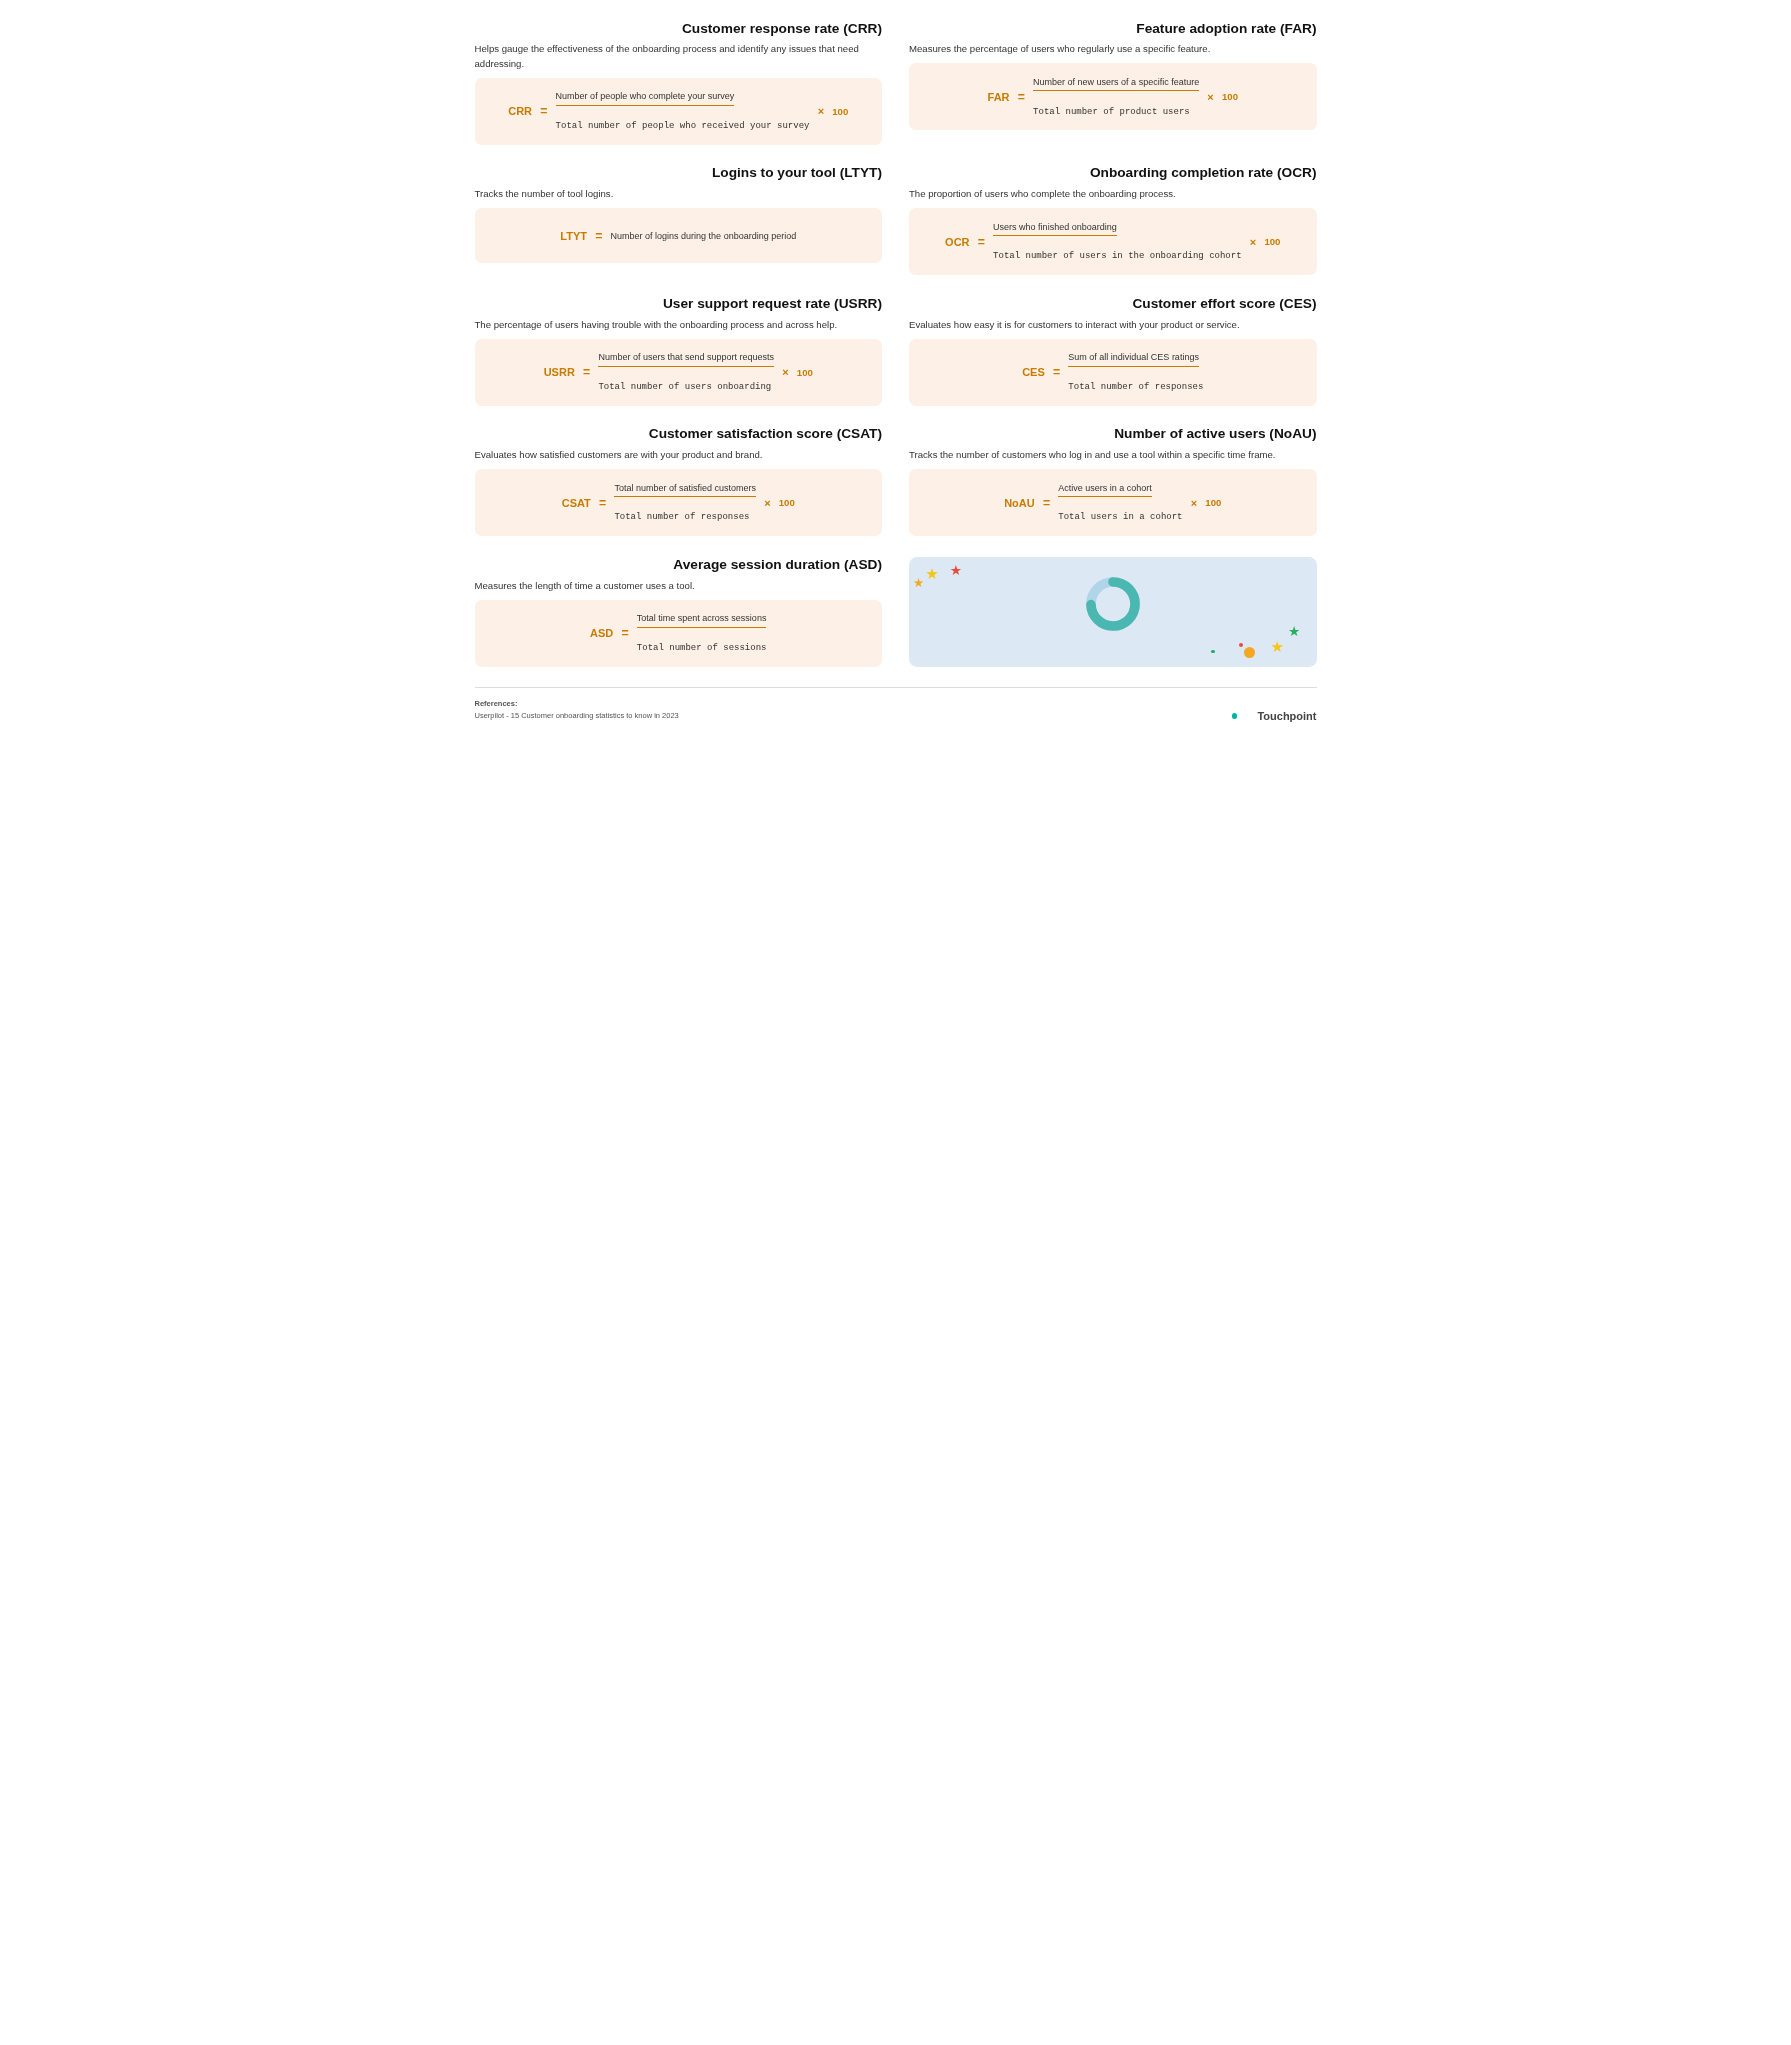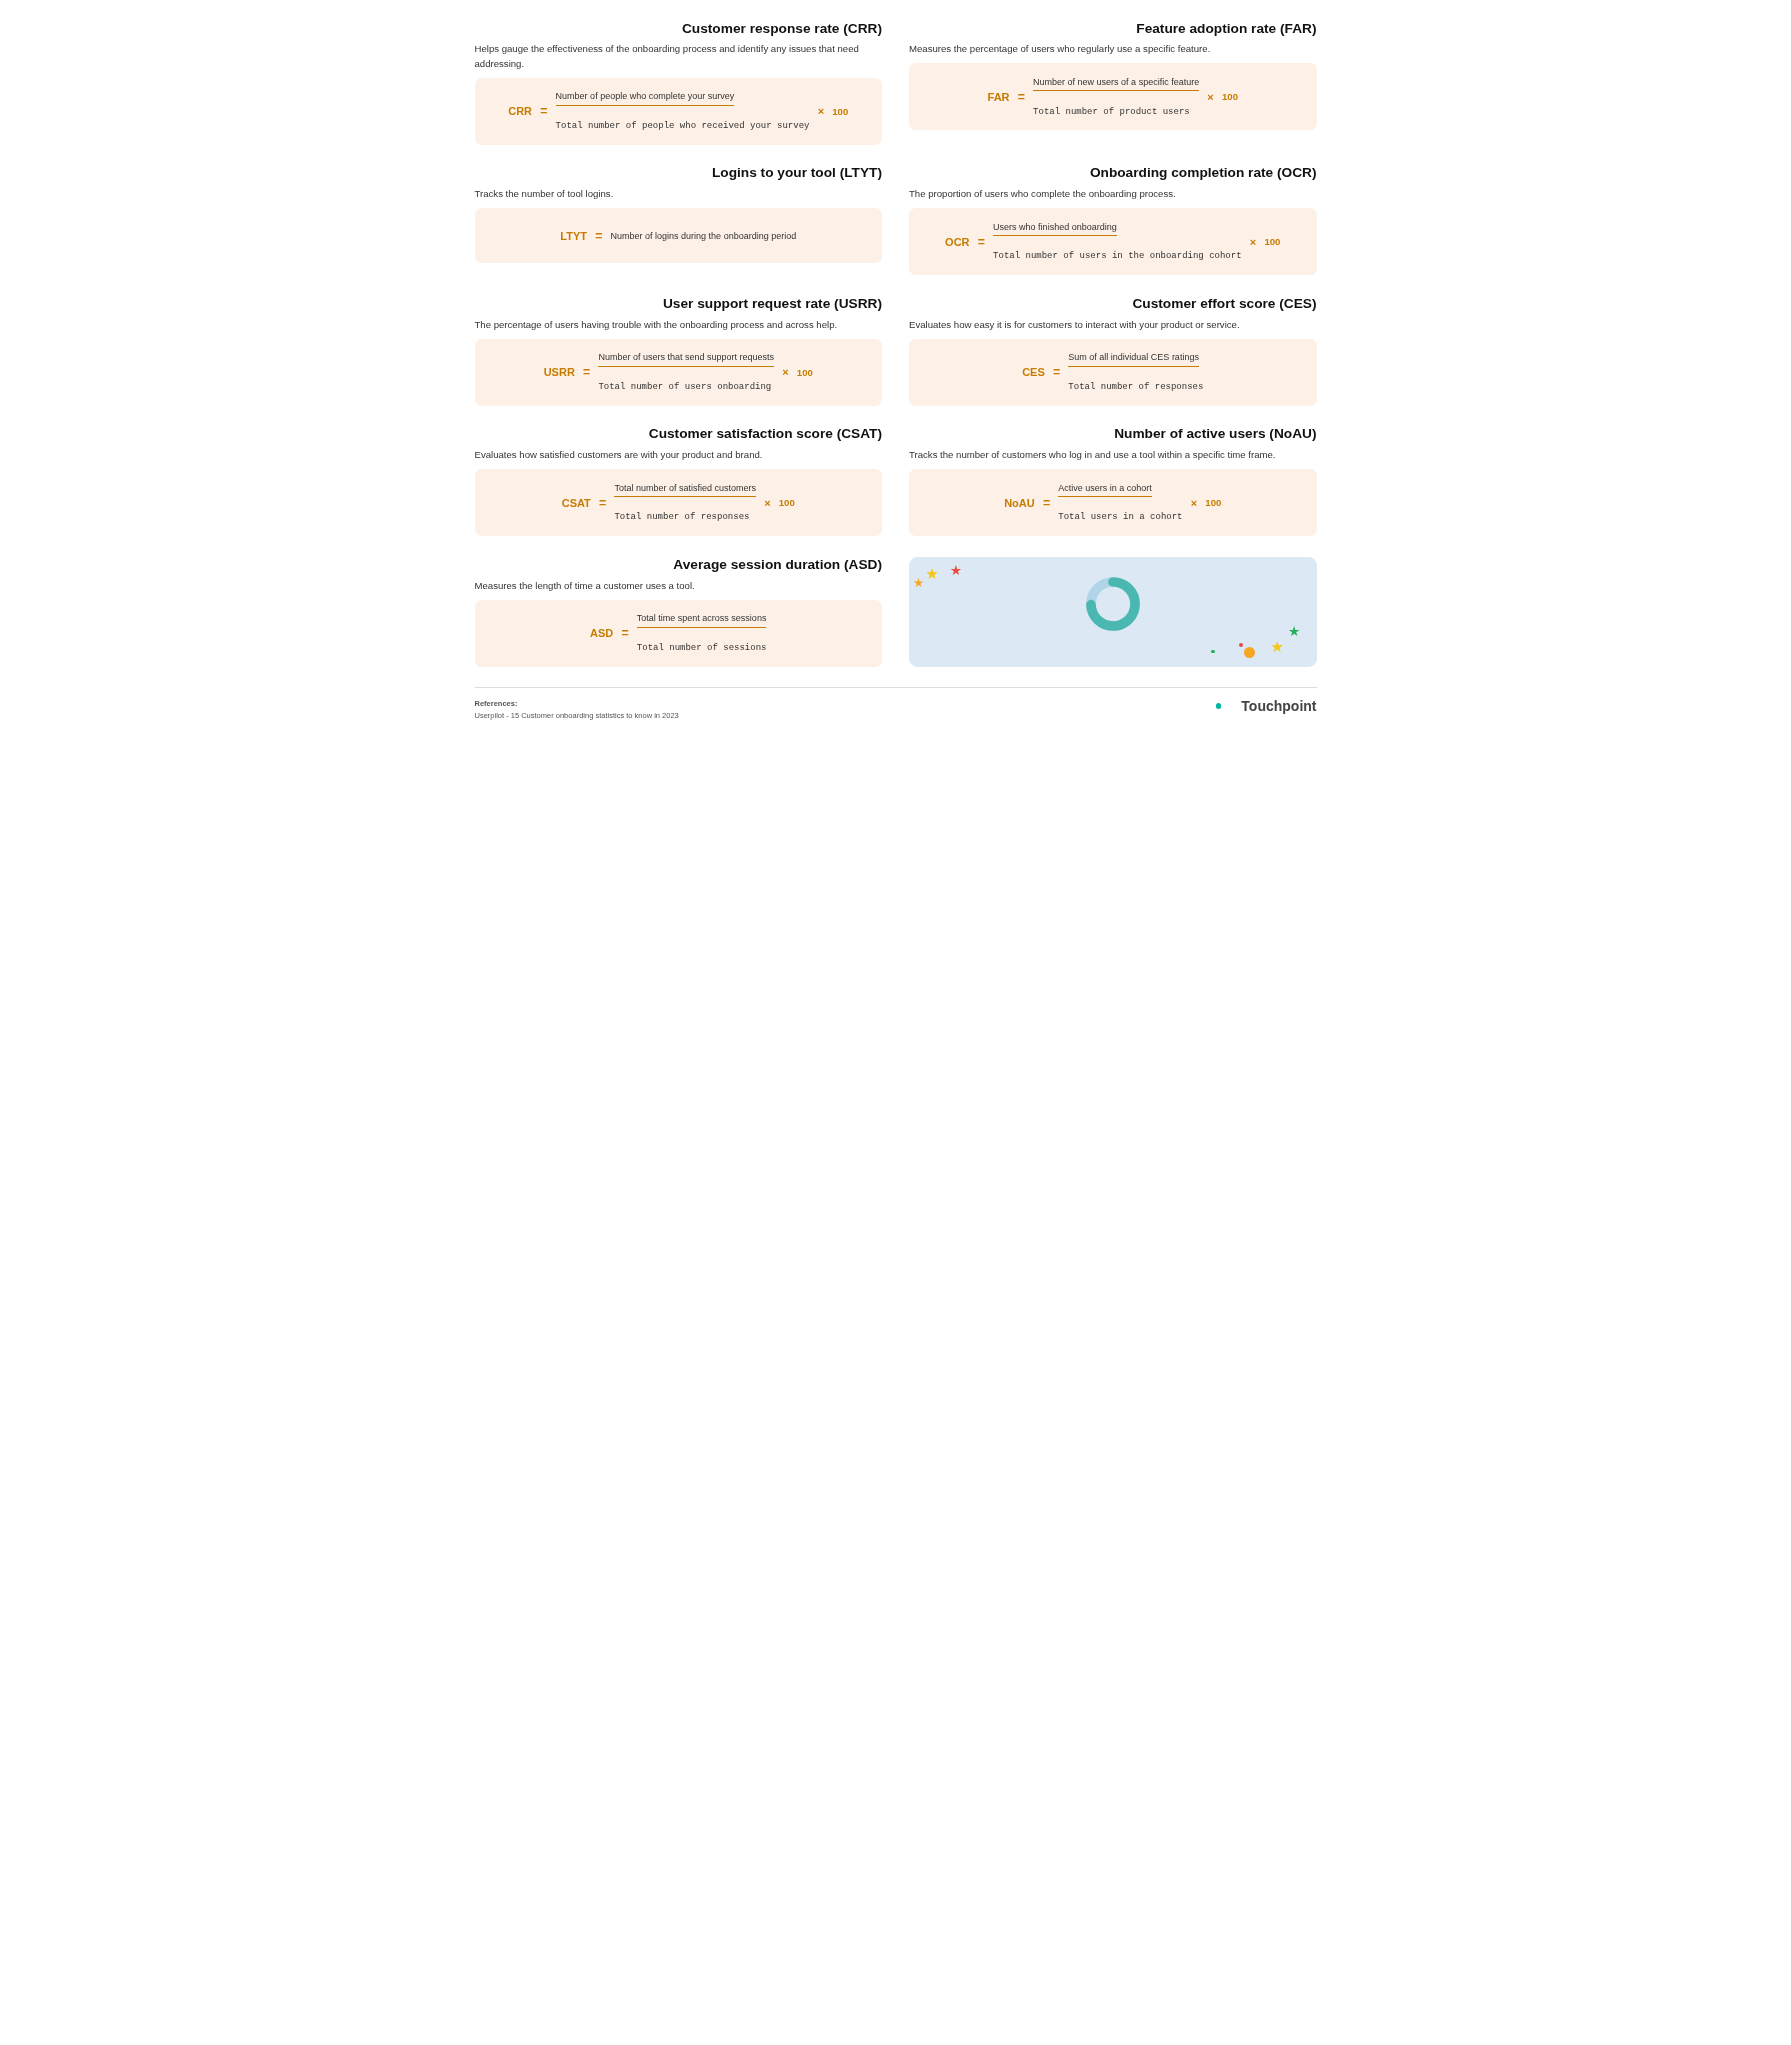--- a/index.html
+++ b/index.html
@@ -126,32 +126,32 @@
       border-radius: 50%;
     }
 
     
     .footer {
       margin-top: 20.5px;
       padding-top: 9.6px;
       border-top: 0.7px solid #ddd;
       display: flex;
       justify-content: space-between;
-      align-items: flex-start;
+      align-items: flex-end;
     }
     .footer-refs {
       font-size: 7.5px;
       color: #555;
       line-height: 1.6;
     }
     .footer-refs strong {
       font-weight: bold;
     }
     .logo {
-      font-size: 14px;
+      font-size: 11px;
       font-weight: bold;
       color: #444;
       display: flex;
       align-items: center;
       gap: 20px;
     }
     .logo-dot {
       width: 5.5px;
       height: 5.5px;
       background: #00b4a6;

